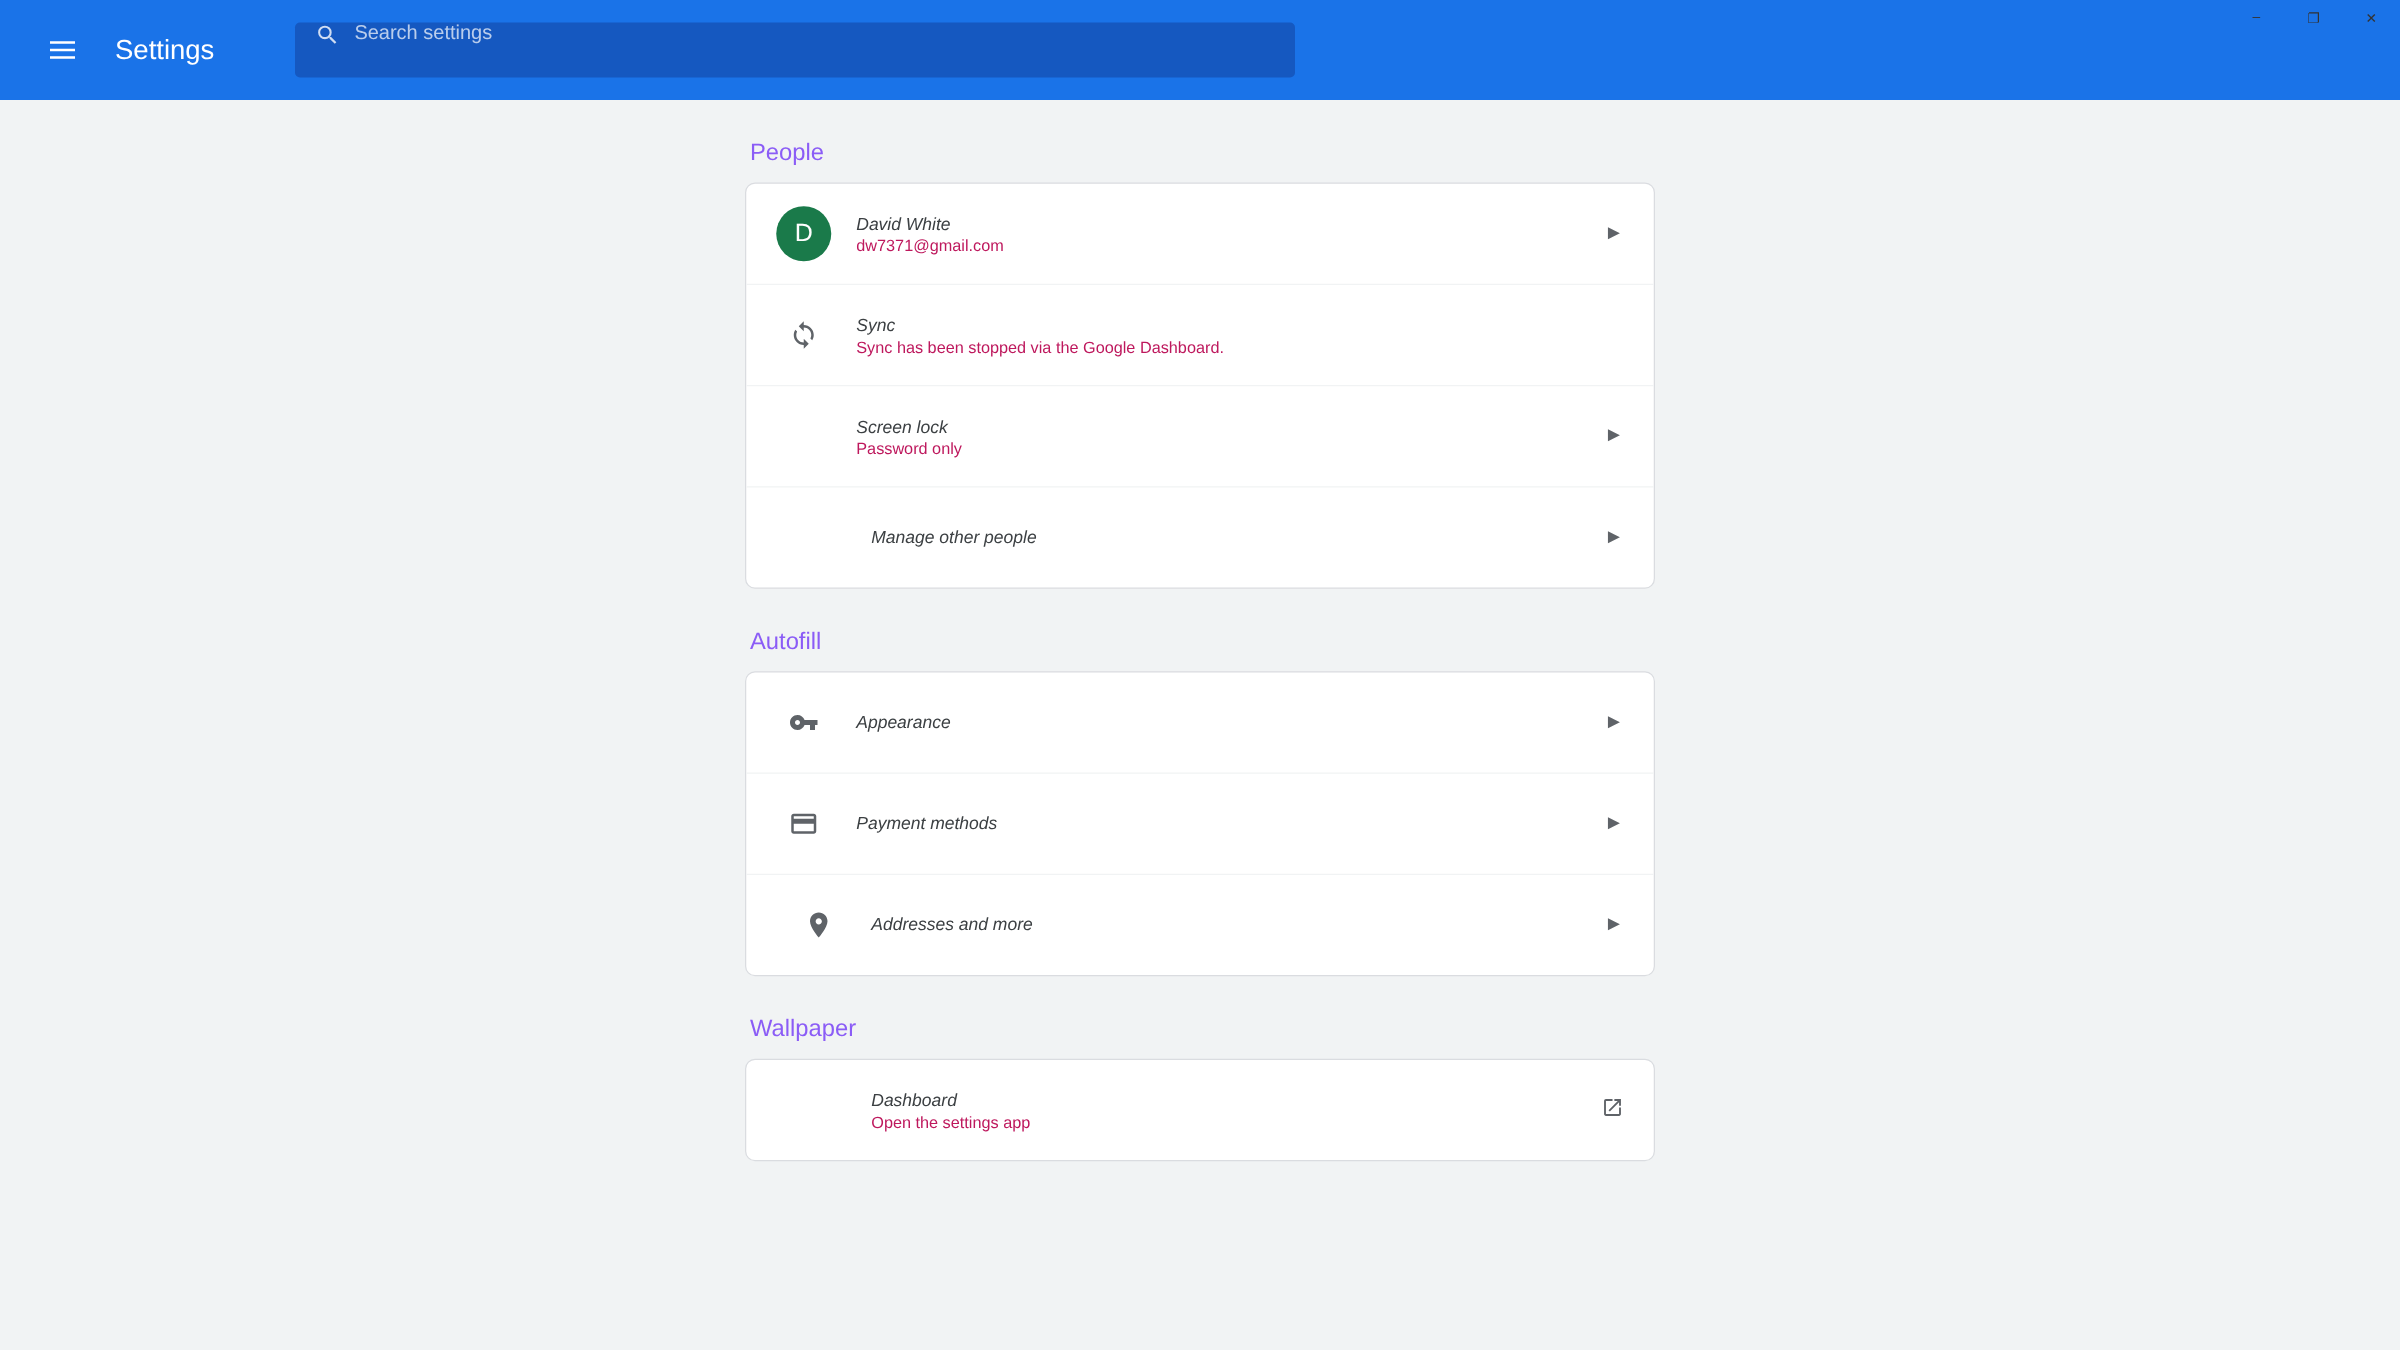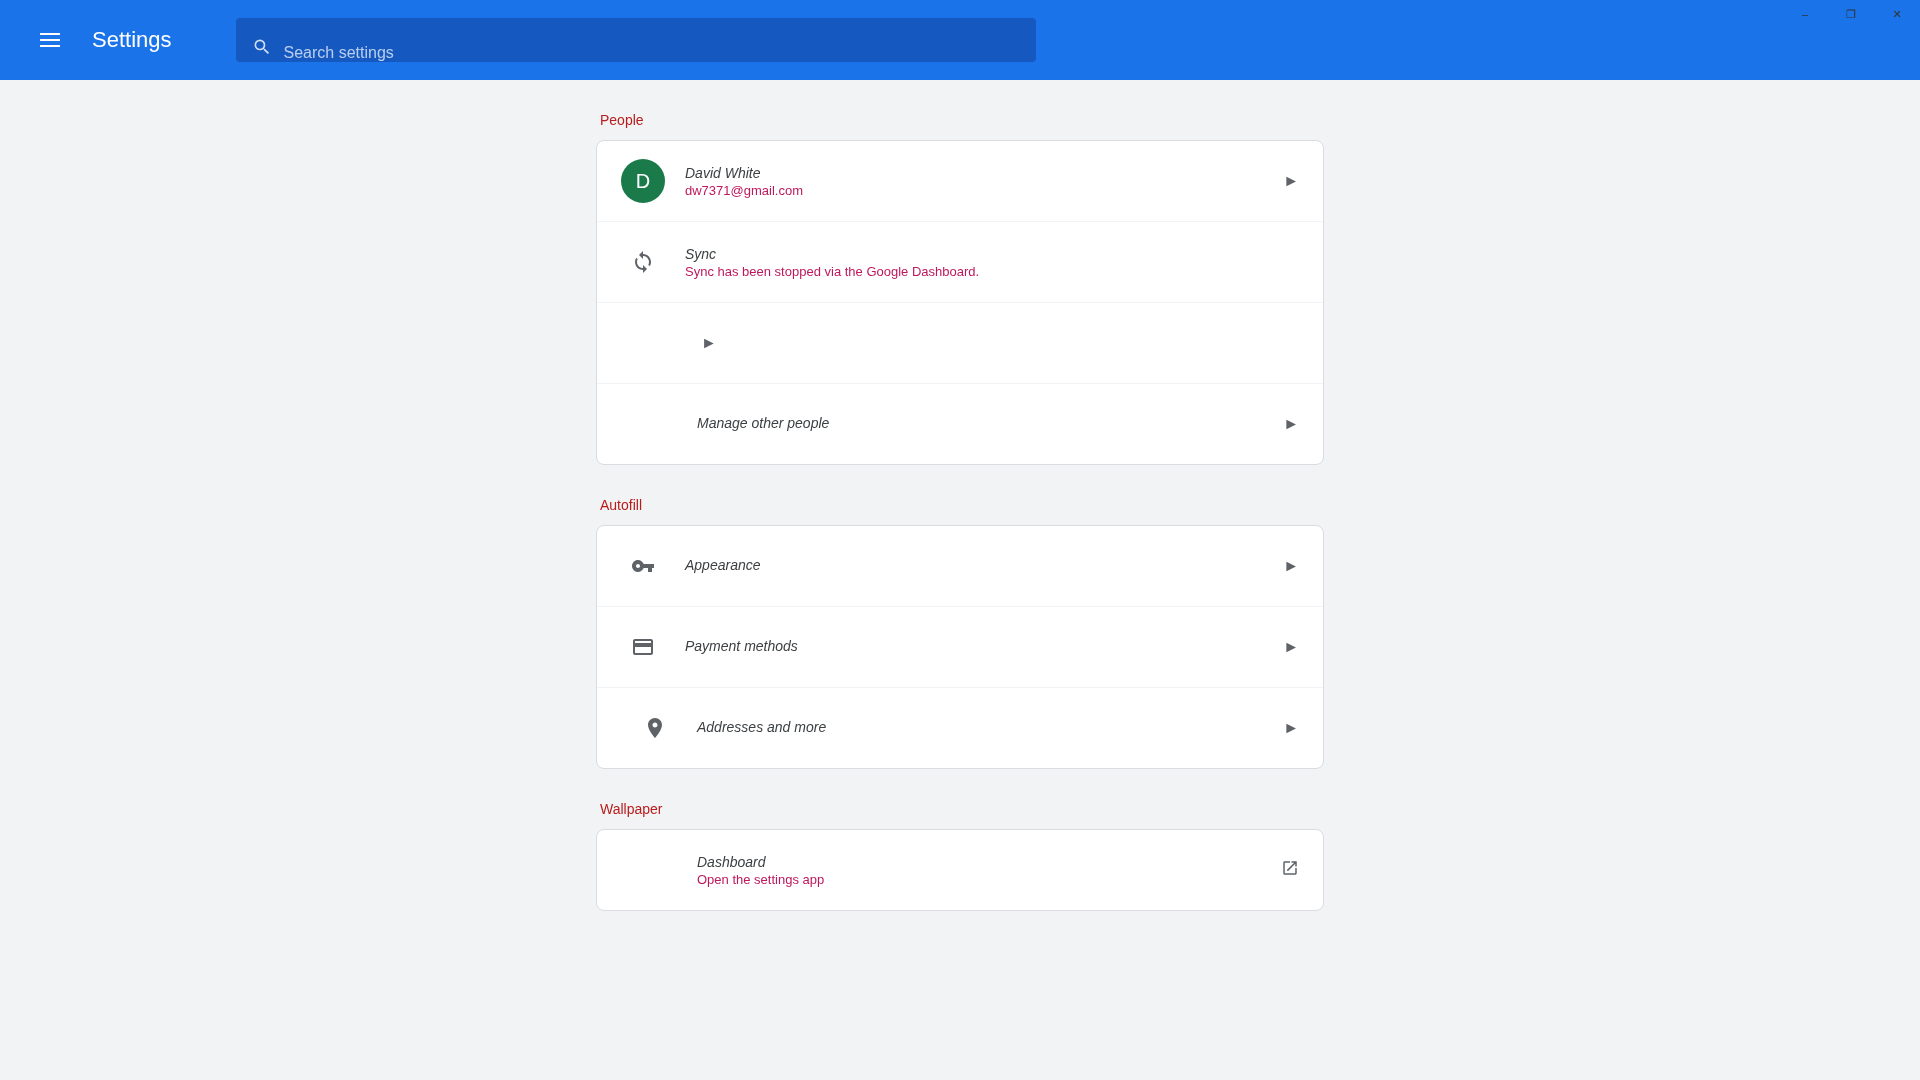--- a/index.html
+++ b/index.html
@@ -76,21 +76,21 @@
       font-weight: 400;
       margin-right: 40px;
     }
 
     .search-bar {
       flex: 1;
       max-width: 800px;
       background: #1558c0;
       border-radius: 4px;
       display: flex;
-      align-items: flex-end;
+      align-items: flex-start;
       padding: 0 16px;
       height: 44px;
       gap: 12px;
     }
 
     .search-icon {
       color: rgba(255,255,255,0.8);
       font-size: 18px;
     }
 
@@ -108,23 +108,23 @@
     }
 
     
     .main-content {
       padding: 32px 596px;
       overflow-y: auto;
       height: calc(1080px - 92px);
     }
 
     .section-title {
-      font-size: 14px;
+      font-size: 19px;
       font-weight: 500;
-      color: #b91c1c;
+      color: #8b5cf6;
       margin-bottom: 12px;
       padding-left: 4px;
     }
 
     .settings-card {
       background: white;
       border-radius: 8px;
       border: 1px solid #dadce0;
       margin-bottom: 32px;
       overflow: hidden;
@@ -256,20 +256,24 @@
         </svg>
       </div>
       <div class="row-content">
         <div class="row-title">Sync</div>
         <div class="row-subtitle">Sync has been stopped via the Google Dashboard.</div>
       </div>
     </div>
 
     <div class="settings-row">
       <div class="row-icon" style="width:44px;margin-right:20px;"></div>
+      <div class="row-content">
+        <div class="row-title">Screen lock</div>
+        <div class="row-subtitle">Password only</div>
+      </div>
       <div class="chevron">►</div>
     </div>
 
     <div class="settings-row">
       <div class="row-icon" style="width:44px;margin-right:20px;"></div>
       <div class="row-content">
         <div class="row-title">Manage other people</div>
       </div>
       <div class="chevron">►</div>
     </div>

